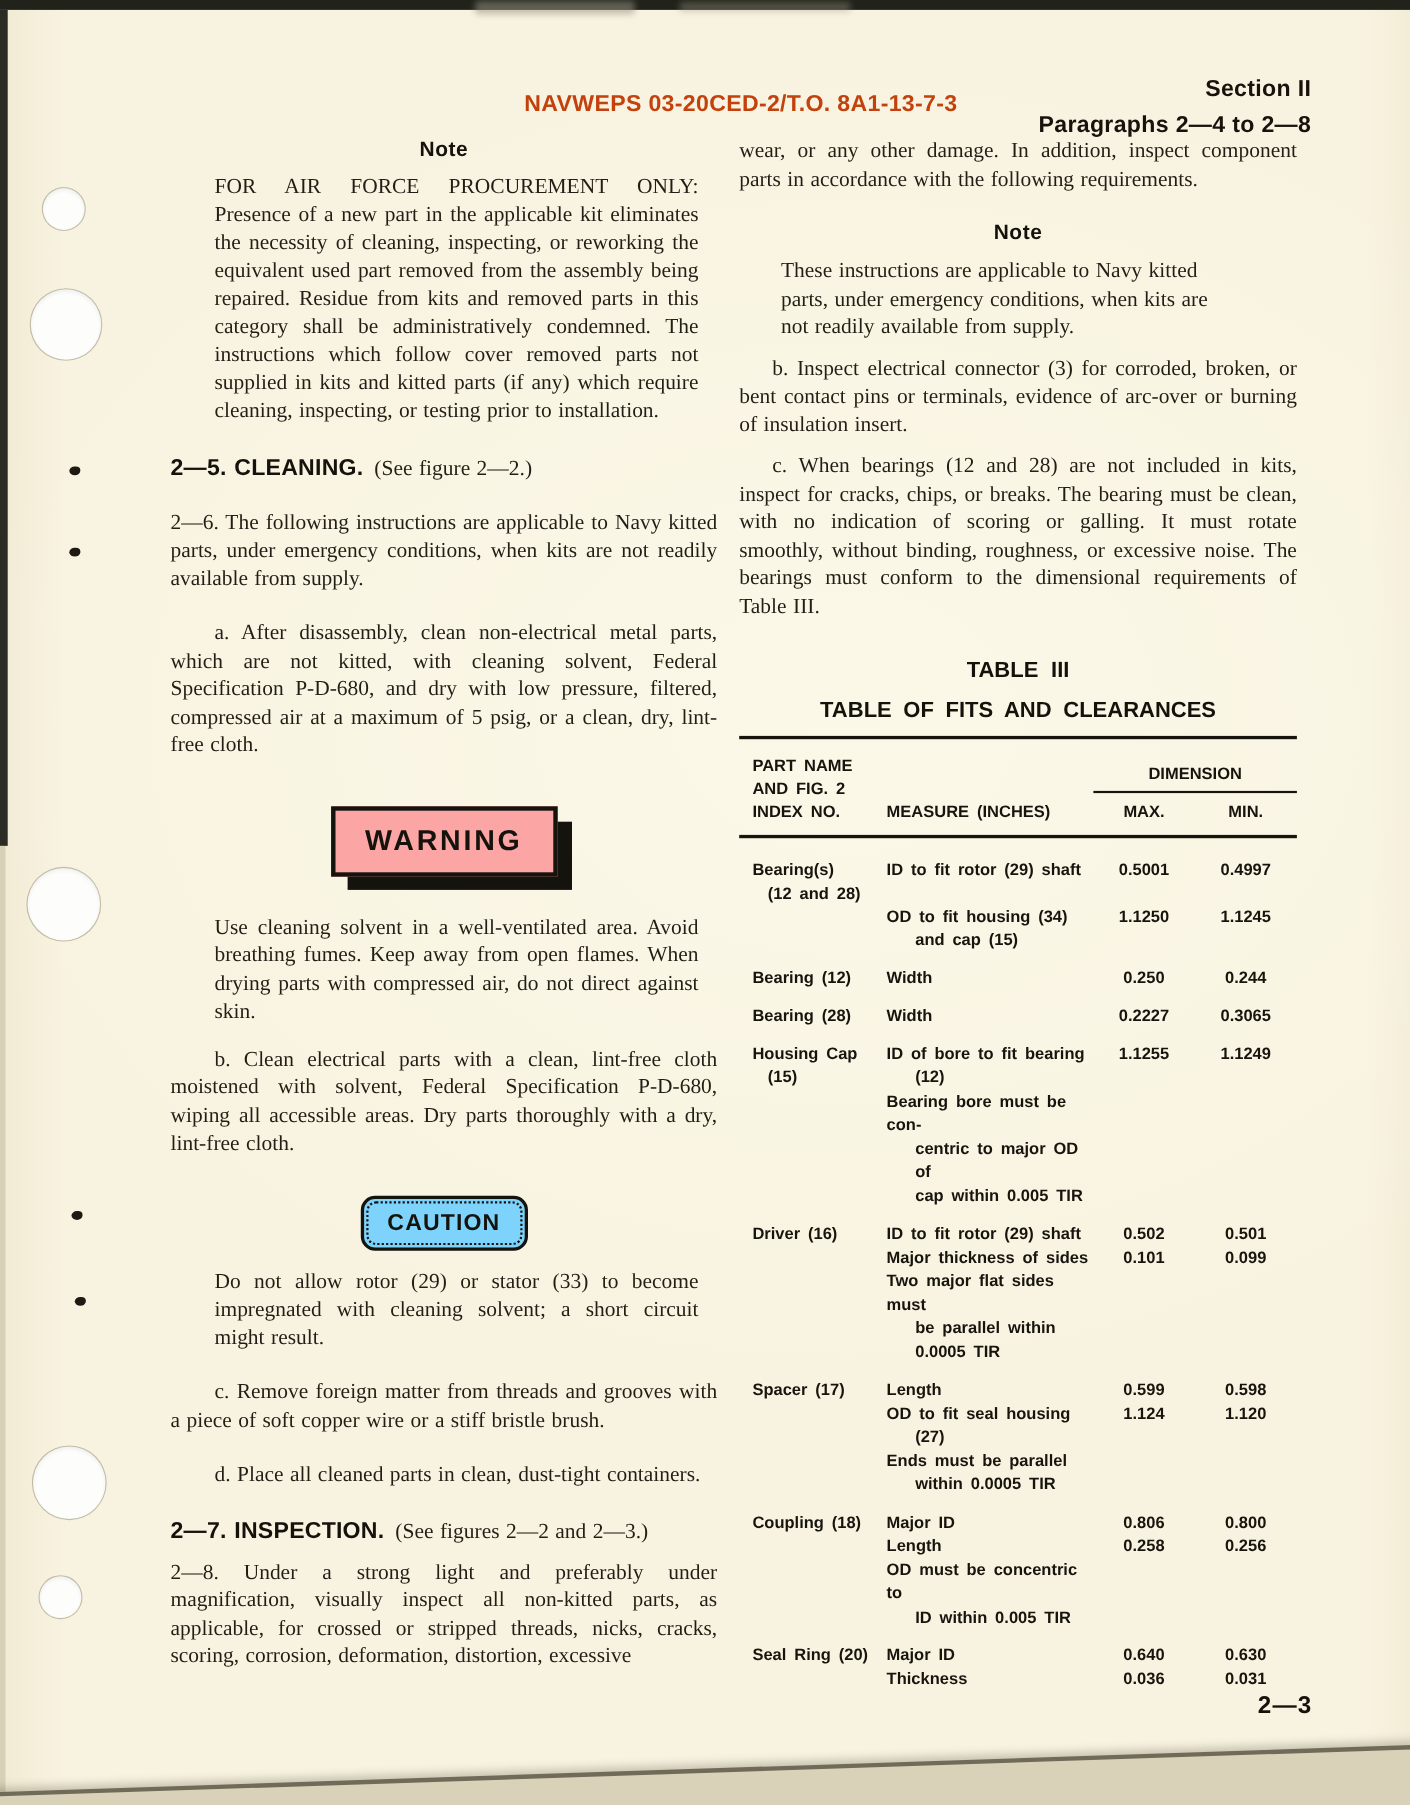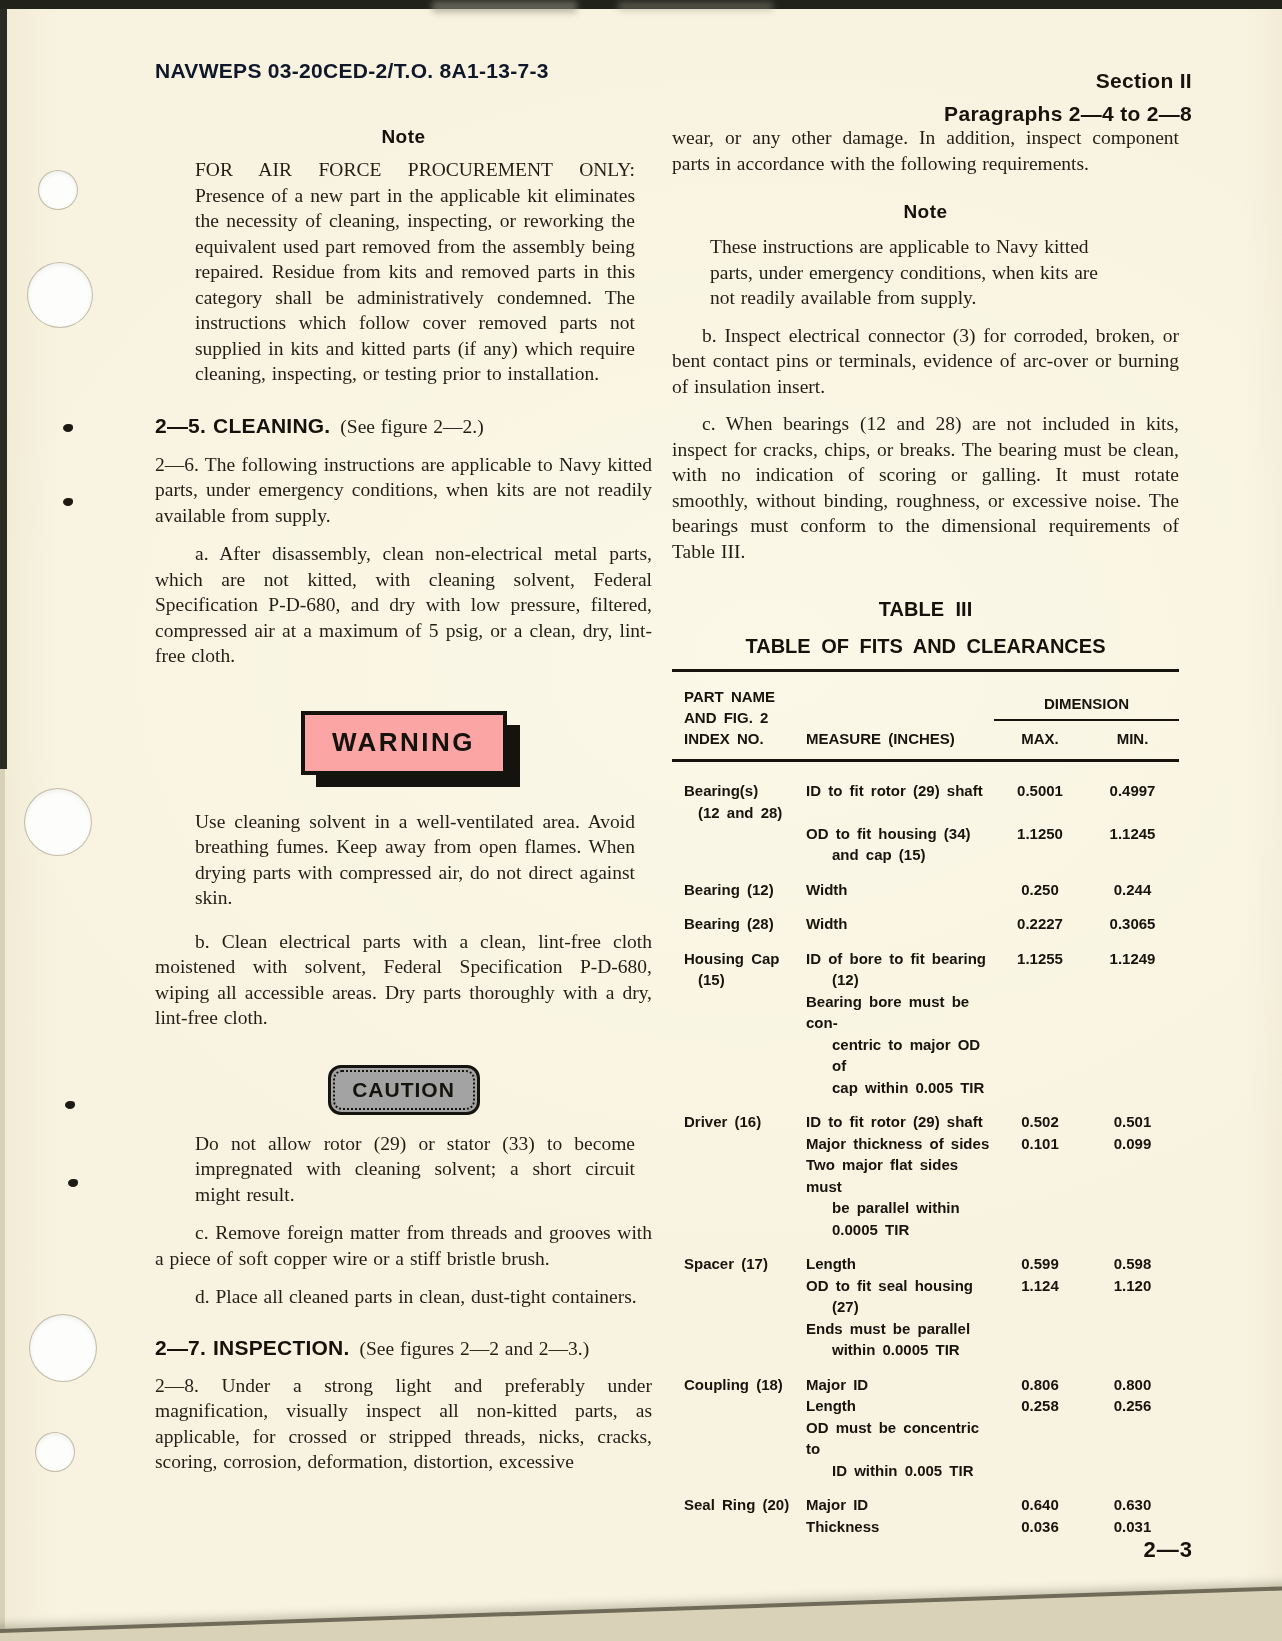--- a/index.html
+++ b/index.html
@@ -31,49 +31,49 @@
   #hole2{left:28px;top:263px;width:64px;height:64px;}
   #hole3{left:25px;top:789px;width:66px;height:66px;}
   #hole4{left:30px;top:1315px;width:66px;height:66px;}
   #hole5{left:36px;top:1433px;width:38px;height:38px;}
   .dot{position:absolute;width:10px;height:8px;background:#1d1a13;border-radius:50% 40% 50% 50%;}
   #dot1{left:63px;top:424px;}
   #dot2{left:63px;top:498px;}
   #dot3{left:65px;top:1101px;}
   #dot4{left:68px;top:1179px;}
   
-  .doc-number{position:absolute;left:155px;width:1037px;top:58px;
-    font:bold 21px/26px "Liberation Sans",sans-serif;color:#0f172a;letter-spacing:.3px;}
+  .doc-number{position:absolute;left:155px;width:1037px;top:82px;text-align:center;
+    font:bold 21px/26px "Liberation Sans",sans-serif;color:#c2410c;letter-spacing:.3px;}
   .header-right{position:absolute;right:90px;top:64px;text-align:right;
     font:bold 21px/33px "Liberation Sans",sans-serif;color:#17130c;letter-spacing:.3px;}
   
   .col{position:absolute;top:125px;font:19.5px/25.5px "Liberation Serif",serif;color:#221e16;word-spacing:1px;}
   .col-left{left:155px;width:497px;}
   .col-right{left:672px;width:507px;}
   .justify{text-align:justify;}
   .note-label{font:bold 19px/24px "Liberation Sans",sans-serif;color:#15110b;text-align:center;letter-spacing:.5px;}
   .note-block{padding:0 17px 0 40px;margin-top:8px;}
   .note-lead{display:block;text-align:justify;text-align-last:justify;}
   .note-block2{padding:0 70px 0 38px;margin-top:10px;}
   .sec-head{margin-top:25px;font:bold 21px/27px "Liberation Sans",sans-serif;color:#15110b;letter-spacing:.2px;}
   .sec-head .see{font:19.5px "Liberation Serif",serif;font-weight:normal;color:#221e16;margin-left:10px;letter-spacing:0;}
-  .para{margin-top:13px;}
+  .para{margin-top:24px;}
   .ind{text-indent:40px;}
   .ind-sm{text-indent:30px;}
   .inset-block{padding:0 17px 0 40px;}
   
   .warn-wrap{margin:42px 0 34px;display:flex;justify-content:center;}
   .warn-box{position:relative;width:198px;height:56px;border:4px solid #15130d;background:#fca5a5;
     display:flex;align-items:center;justify-content:center;
     box-shadow:14px 13px 0 -1px #15130d;}
   .warn-box span{font:bold 26px "Liberation Sans",sans-serif;letter-spacing:2.5px;color:#15130d;}
   
   .caut-wrap{margin:34px 0 16px;display:flex;justify-content:center;}
   .caut-box{position:relative;width:146px;height:44px;border:3px solid #15130d;border-radius:13px;
-    display:flex;align-items:center;justify-content:center;background:#a3a3a3;}
+    display:flex;align-items:center;justify-content:center;background:#7dd3fc;}
   .caut-box::before{content:"";position:absolute;inset:2px;border:2px dotted #15130d;border-radius:9px;}
   .caut-box span{font:bold 21px "Liberation Sans",sans-serif;letter-spacing:1px;color:#15130d;position:relative;}
   
   .tbl-title{margin-top:34px;text-align:center;font:bold 20px/22px "Liberation Sans",sans-serif;color:#15110b;word-spacing:6px;}
   .tbl-sub{margin-top:15px;text-align:center;font:bold 20px/22px "Liberation Sans",sans-serif;color:#15110b;word-spacing:5px;}
   .tbl{margin-top:12px;border-top:3.5px solid #17140e;font-family:"Liberation Sans",sans-serif;
     font-weight:bold;color:#17140e;word-spacing:3px;}
   .tbl-head{display:grid;grid-template-columns:124px 198px 185px;padding:14px 0 10px;
     border-bottom:3px solid #17140e;font-size:15px;line-height:21px;}
   .th-part{padding-left:12px;align-self:start;}

